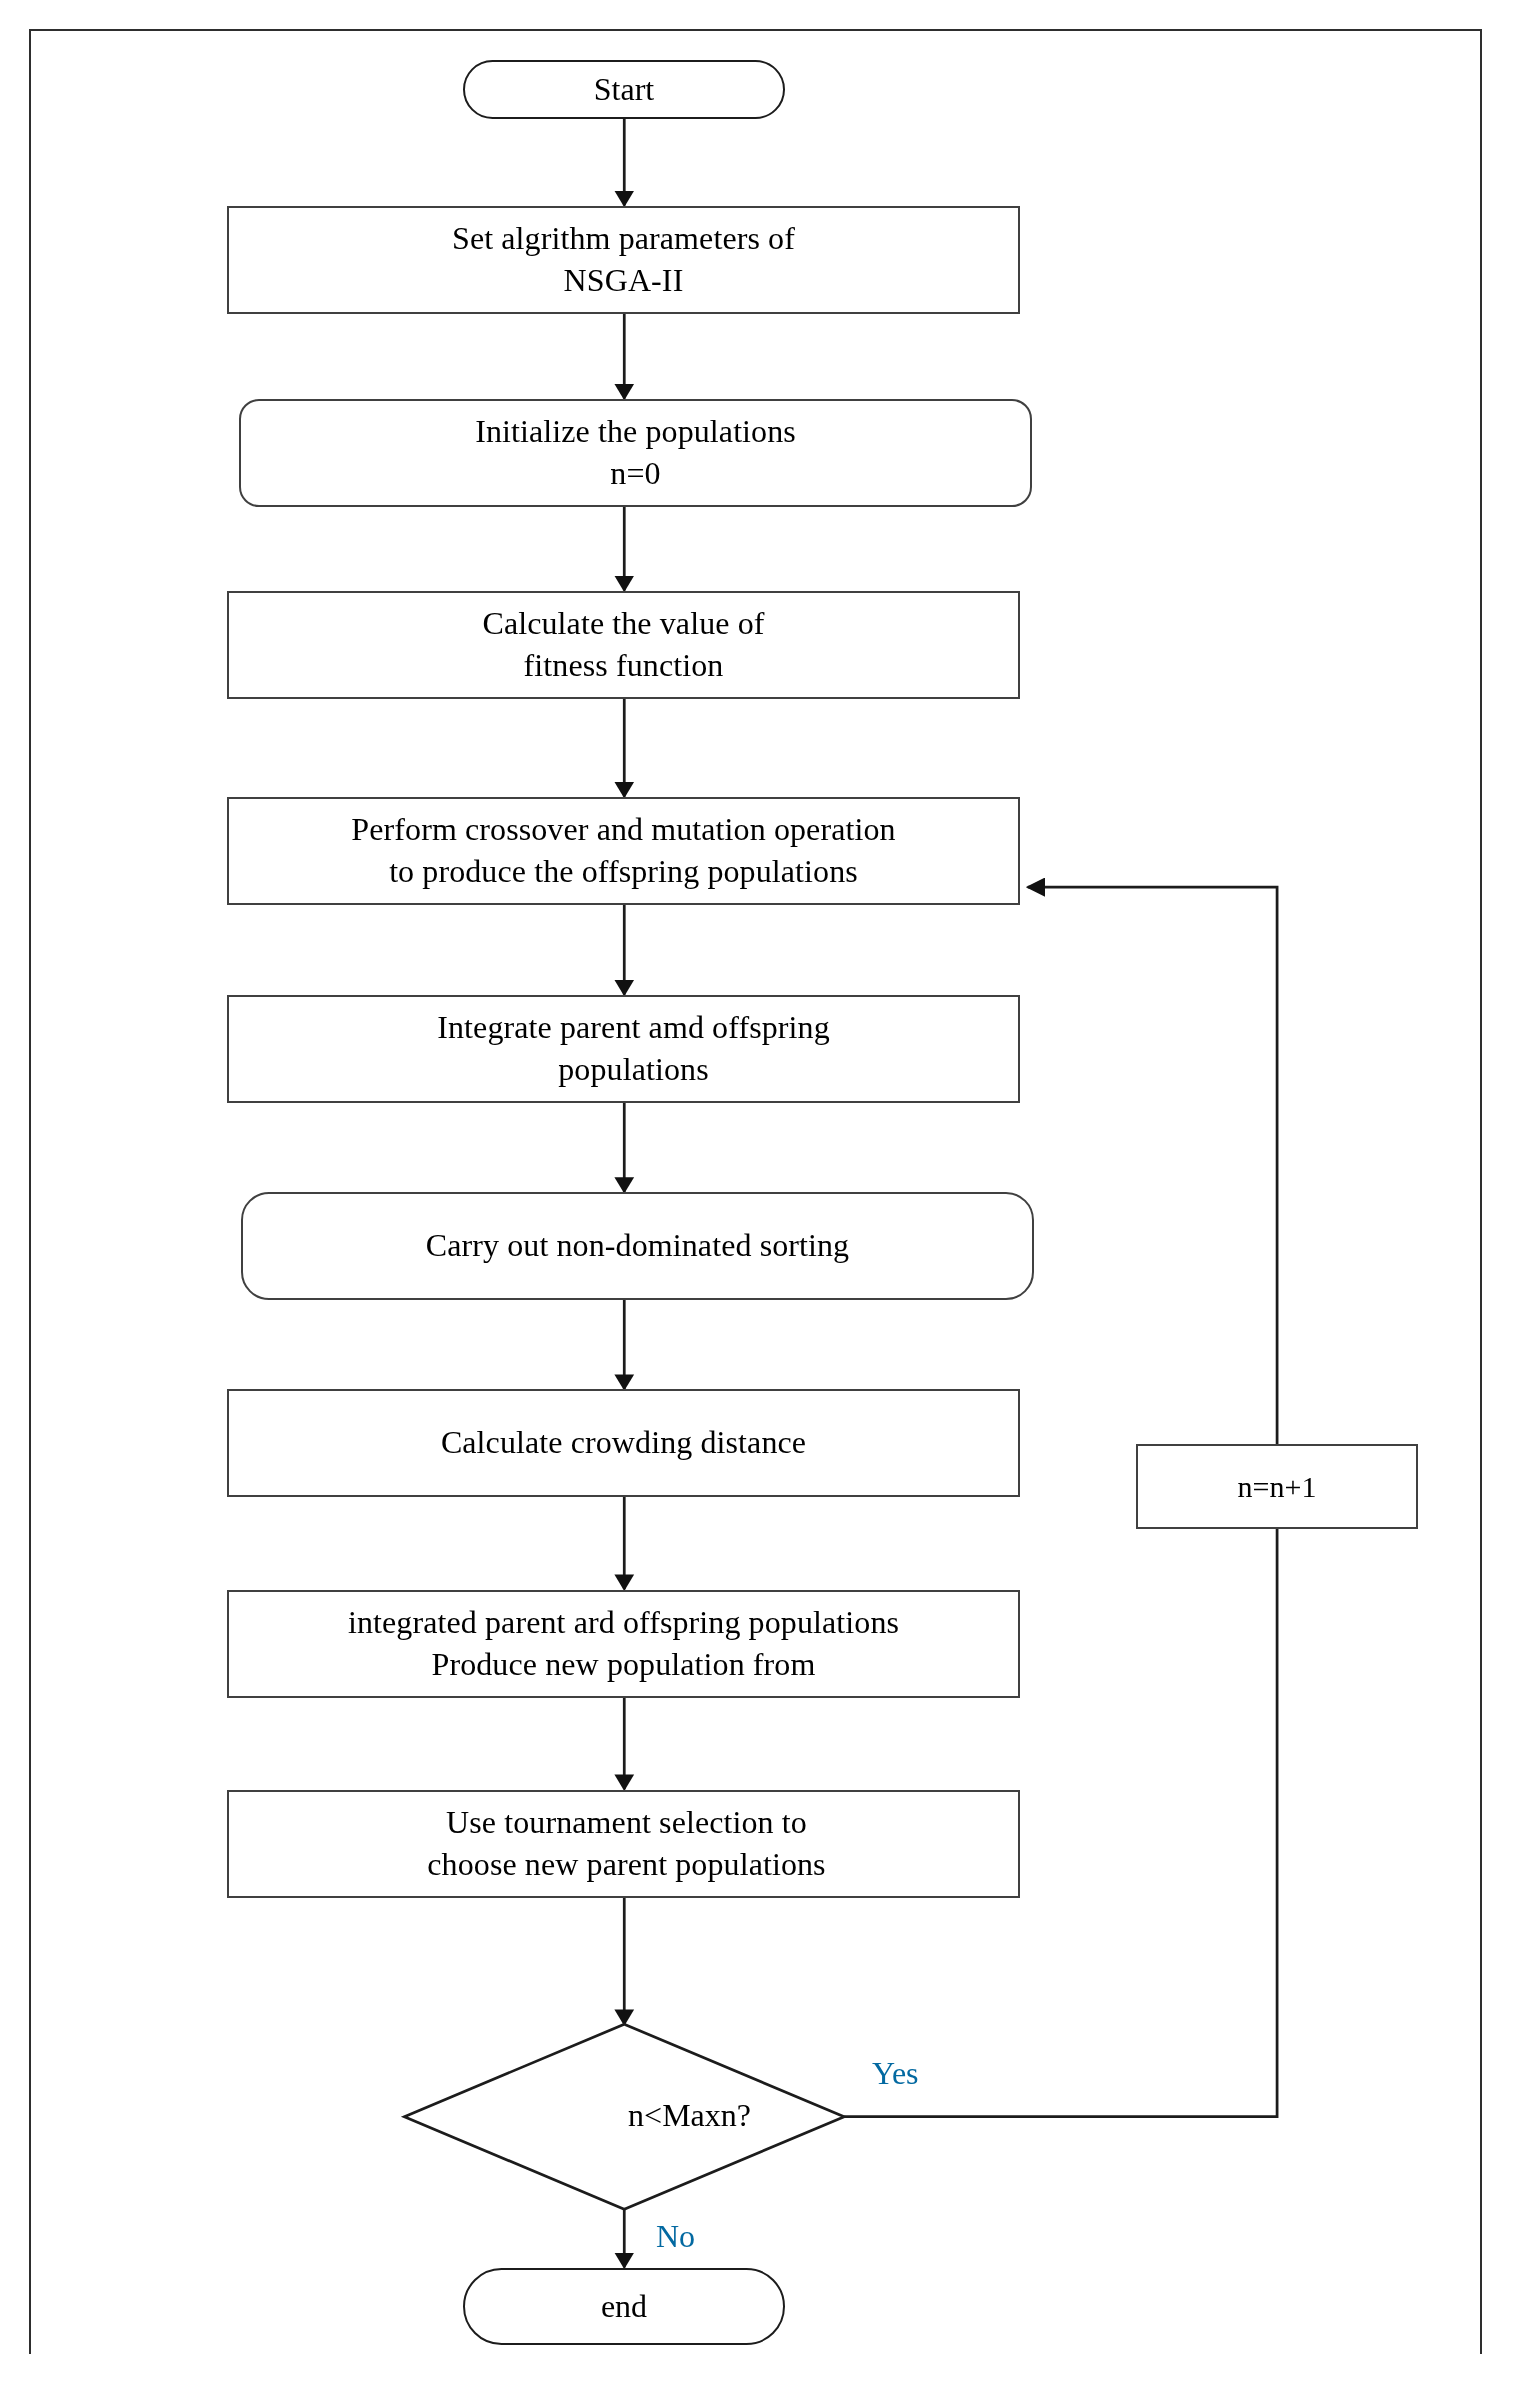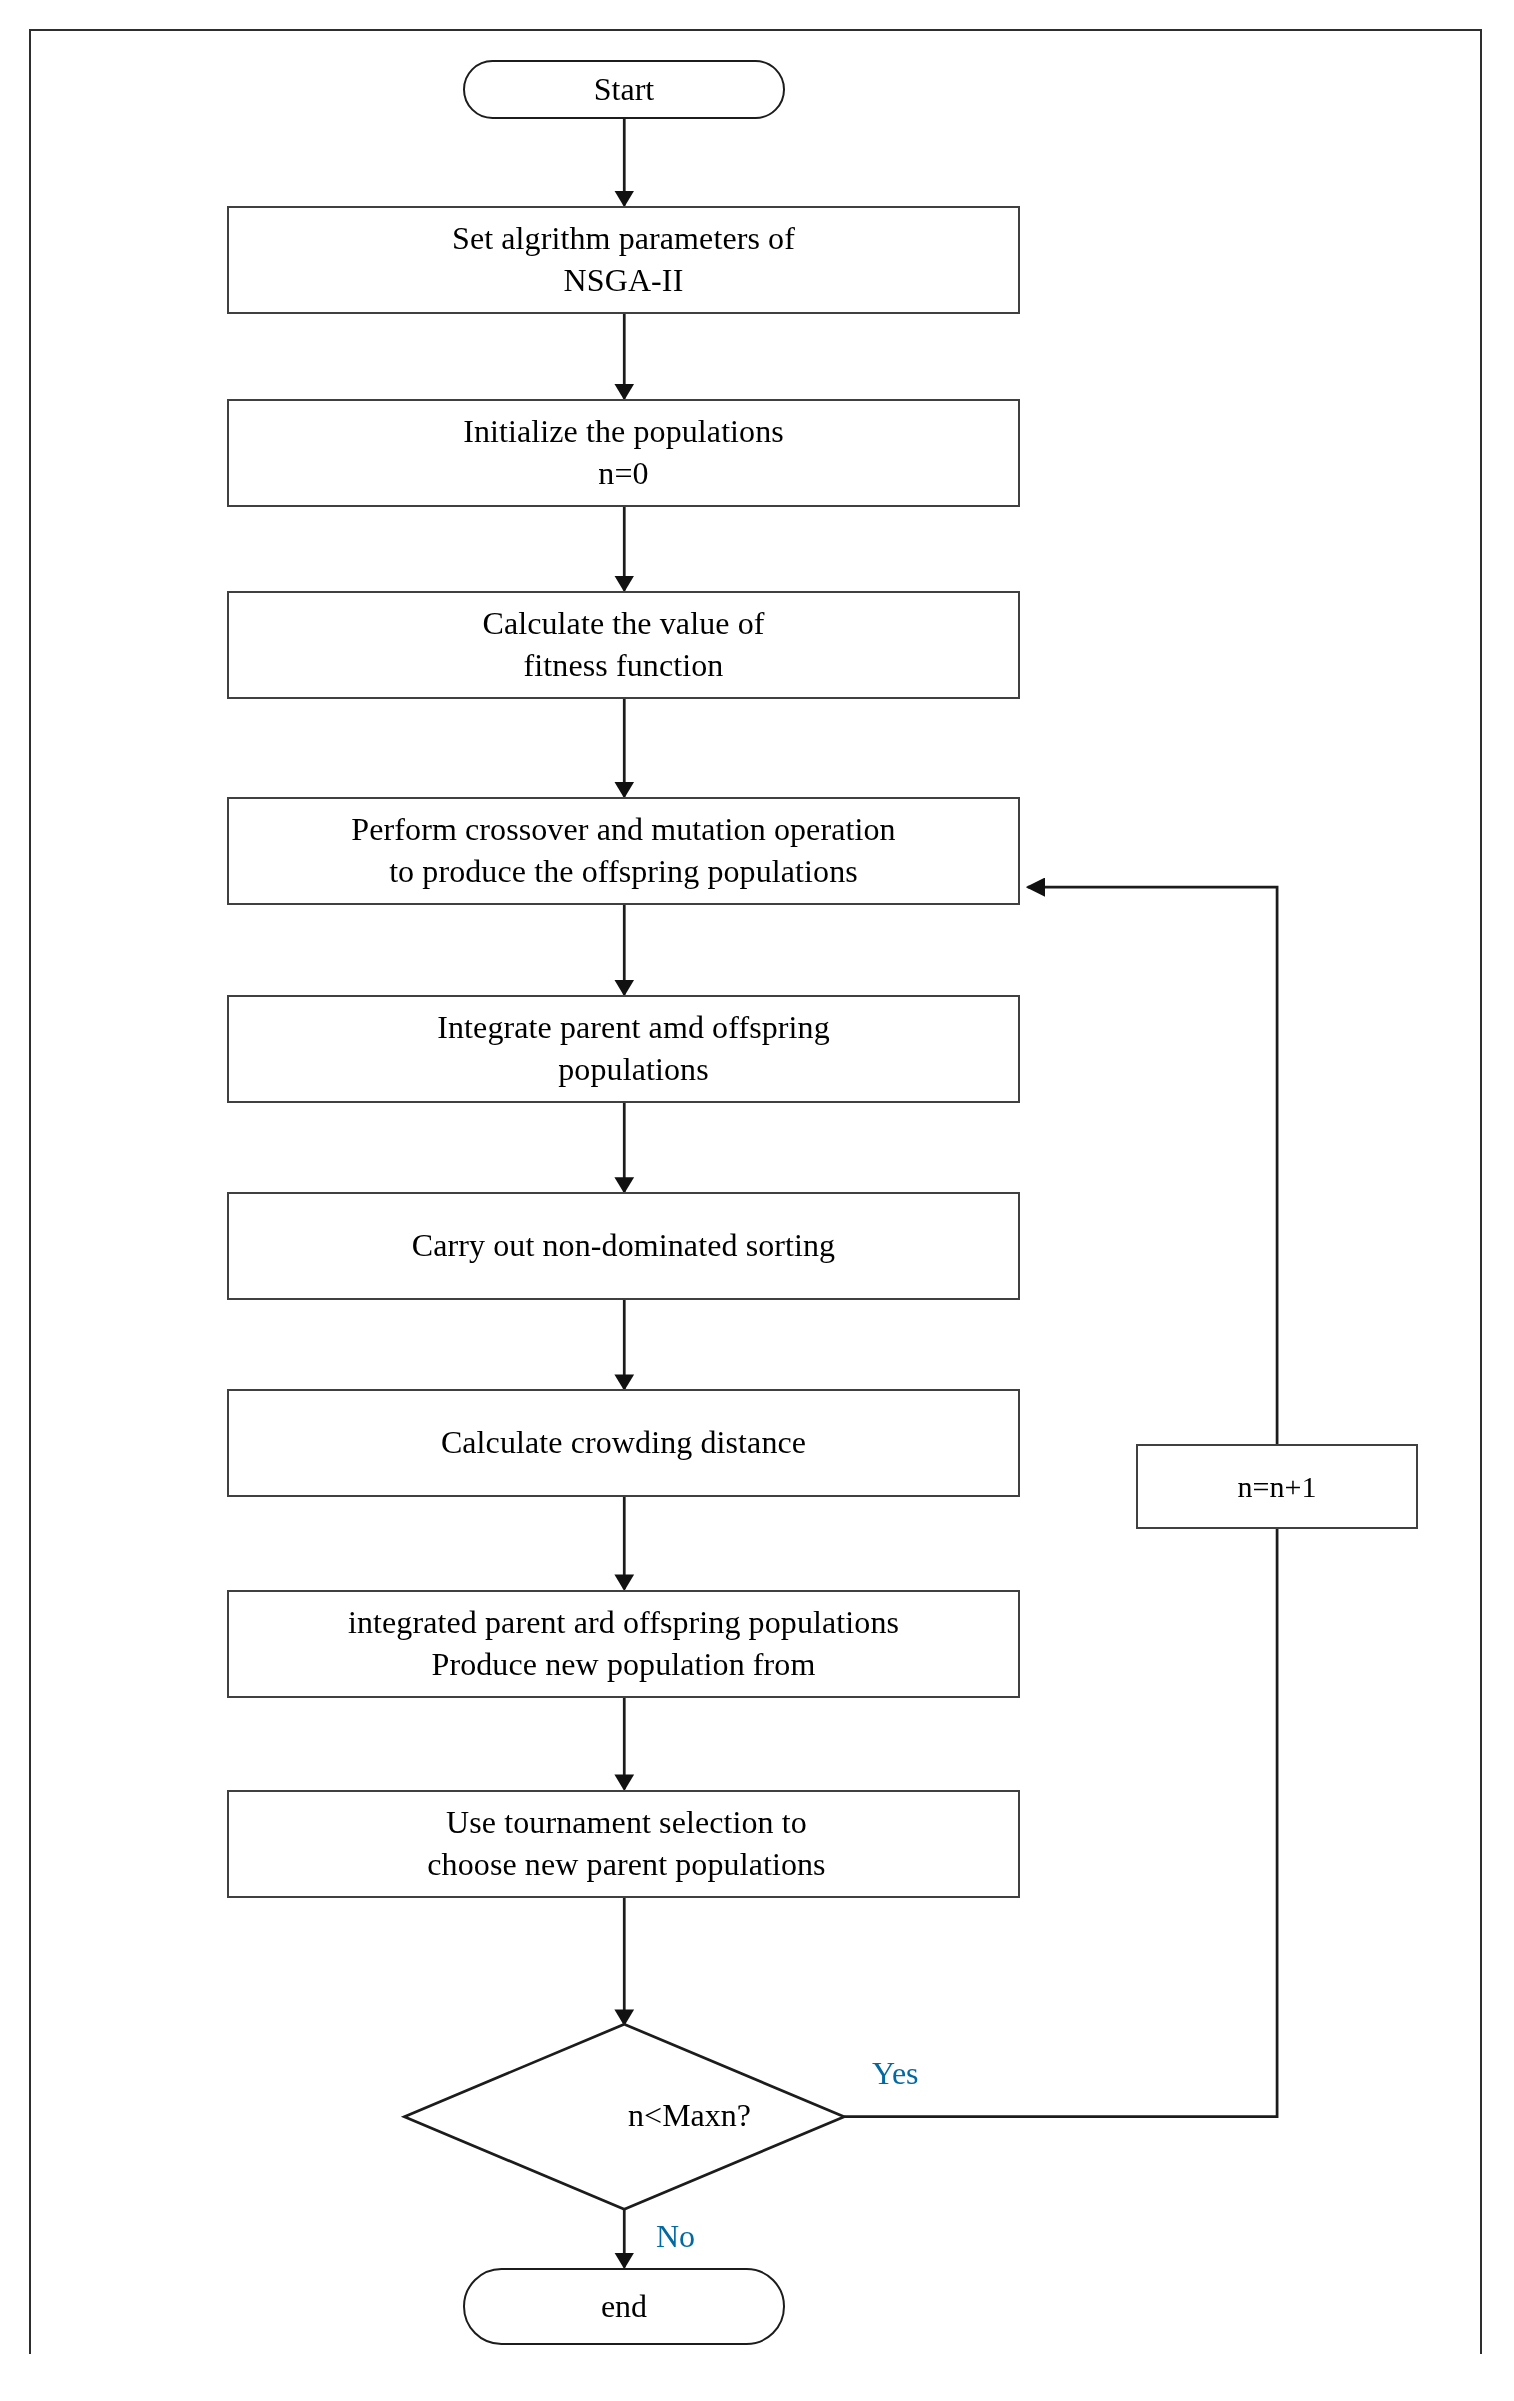--- a/index.html
+++ b/index.html
@@ -135,21 +135,21 @@
       <span>Start</span>
     </div>
 
     <div class="node process" style="left:227px; top:206px; width:793px; height:108px;">
       <div>
         <div>Set algrithm parameters of</div>
         <div>NSGA-II</div>
       </div>
     </div>
 
-    <div class="node process" style="left:227px; top:399px; width:793px; height:108px;">
+    <div class="node process" style="left:239px; top:399px; width:793px; height:108px;border-radius:20px;">
       <div>
         <div>Initialize the populations</div>
         <div>n=0</div>
       </div>
     </div>
 
     <div class="node process" style="left:227px; top:591px; width:793px; height:108px;">
       <div>
         <div>Calculate the value of</div>
         <div>fitness function</div>
@@ -163,21 +163,21 @@
       </div>
     </div>
 
     <div class="node process" style="left:227px; top:995px; width:793px; height:108px;padding-left:20px;">
       <div>
         <div>Integrate parent amd offspring</div>
         <div>populations</div>
       </div>
     </div>
 
-    <div class="node process" style="left:227px; top:1192px; width:793px; height:108px;">
+    <div class="node process" style="left:241px; top:1192px; width:793px; height:108px;border-radius:28px;">
       <div>
         <div>Carry out non-dominated sorting</div>
       </div>
     </div>
 
     <div class="node process" style="left:227px; top:1389px; width:793px; height:108px;">
       <div>
         <div>Calculate crowding distance</div>
       </div>
     </div>

